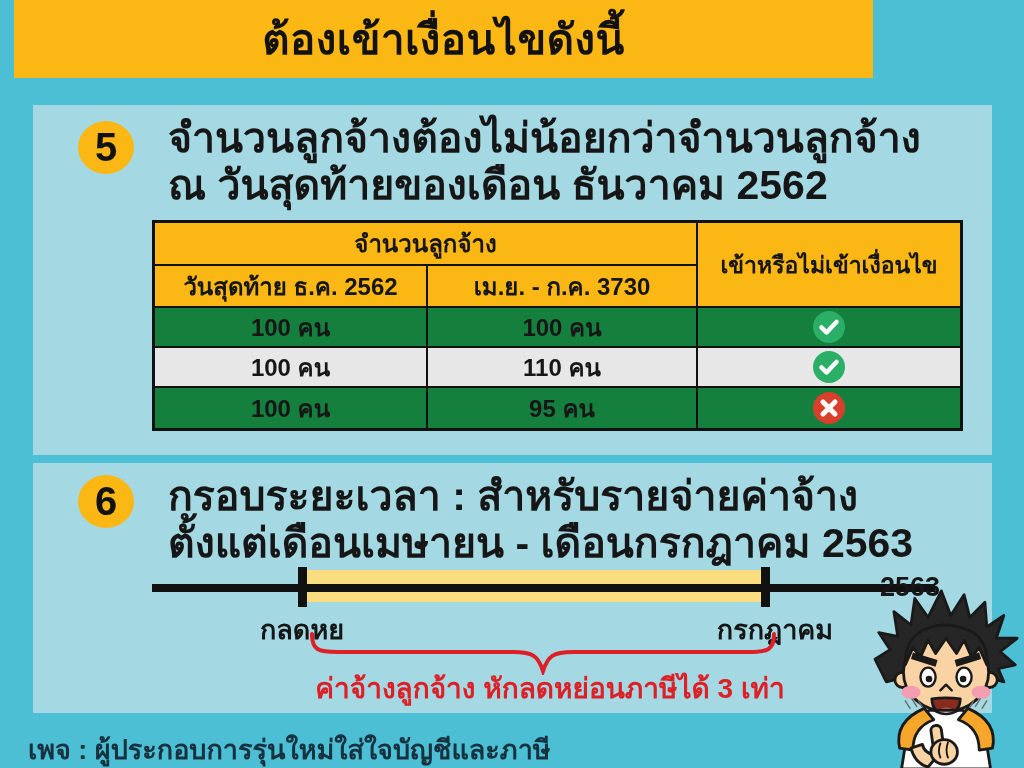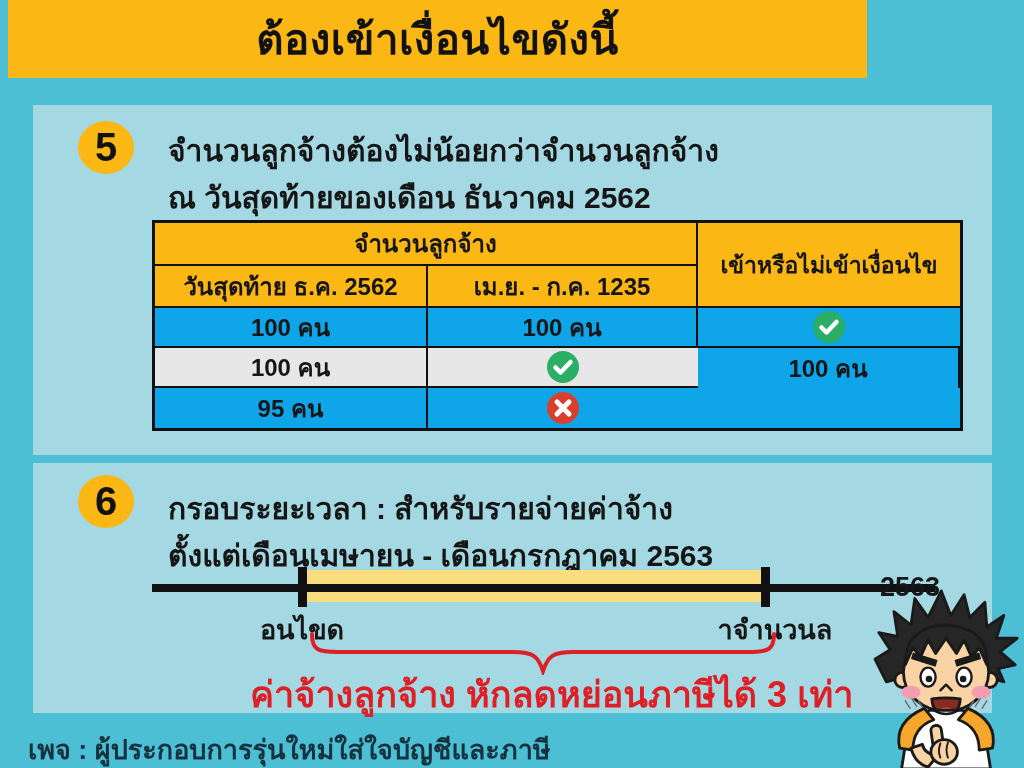--- a/index.html
+++ b/index.html
@@ -8,21 +8,21 @@
     font-family:"Liberation Sans", sans-serif;
     background:#4DBFD5;
     position:relative;
     overflow:hidden;
     color:#161616;
   }
   .stage { position:absolute; inset:0; }
 
   
   .title-bar {
-    position:absolute; left:8px; top:0; width:859px; height:78px;
+    position:absolute; left:14px; top:0; width:859px; height:78px;
     background:#FBB714;
     display:flex; align-items:center; justify-content:center;
   }
   .title-bar h1 { font-size:42px; font-weight:700; color:#121212; letter-spacing:.5px; }
 
   
   .panel {
     position:absolute; left:33px; width:959px;
     background:#A4D9E4;
   }
@@ -32,33 +32,33 @@
   .num-badge {
     position:absolute; left:45px; width:56px; height:53px;
     background:#FBB714; border-radius:50%;
     display:flex; align-items:center; justify-content:center;
     font-size:40px; font-weight:700; color:#121212;
   }
   .panel-5 .num-badge { top:16px; }
   .panel-6 .num-badge { top:12px; }
 
   .heading {
-    position:absolute; left:135px; top:22px;
-    font-size:30px; line-height:47px; font-weight:600; color:#161616;
+    position:absolute; left:135px; top:10px;
+    font-size:41px; line-height:47px; font-weight:600; color:#161616;
     white-space:nowrap;
   }
 
   
   .emp-table {
     position:absolute; left:119px; top:115px; width:811px; height:211px;
     display:grid;
     grid-template-columns:273px 270px 1fr;
     grid-template-rows:43px 42px 1fr 1fr 1fr;
     border:3px solid #111;
-    background:#0ea5e9;
+    background:#15803d;
     text-align:center;
   }
   .cell {
     border-right:2px solid #111; border-bottom:2px solid #111;
     display:flex; align-items:center; justify-content:center;
     font-size:24px; font-weight:600; white-space:nowrap; overflow:hidden;
   }
   .cell.no-r { border-right:none; }
   .cell.no-b { border-bottom:none; }
   .head { background:#FBB714; }
@@ -72,21 +72,21 @@
   .tl-tick { position:absolute; top:104px; width:9px; height:40px; background:#111; }
   .tick-start { left:265px; }
   .tick-end { left:728px; }
   .tl-year { position:absolute; left:817px; top:86px; width:120px; text-align:center; font-size:27px; font-weight:600;margin-top:23px; }
   .tl-label { position:absolute; top:145px; width:160px; text-align:center; font-size:27px; font-weight:600; }
   .label-start { left:189px; }
   .label-end { left:662px; }
   .tl-brace { position:absolute; left:275px; top:167px; }
   .tl-caption {
     position:absolute; left:217px; top:203px; width:600px; text-align:center;
-    font-size:36px; font-weight:700; color:#DE1F26; white-space:nowrap;
+    font-size:28px; font-weight:700; color:#DE1F26; white-space:nowrap;
   }
 
   
   .footer {
     position:absolute; left:28px; top:728px;
     font-size:27px; font-weight:600; color:#16323E; white-space:nowrap;
   }
 
   
   .mascot { position:absolute; left:868px; top:589px; z-index:5; }
@@ -108,34 +108,35 @@
     </div>
     <div class="heading">
       <div>จำนวนลูกจ้างต้องไม่น้อยกว่าจำนวนลูกจ้าง</div>
       <div>ณ วันสุดท้ายของเดือน ธันวาคม 2562</div>
     </div>
 
     <div class="emp-table">
       <div class="cell head group-head">จำนวนลูกจ้าง</div>
       <div class="cell head result-head no-r">เข้าหรือไม่เข้าเงื่อนไข</div>
       <div class="cell head">วันสุดท้าย ธ.ค. 2562</div>
-      <div class="cell head">เม.ย. - ก.ค. 1235</div>
+      <div class="cell head">เม.ย. - ก.ค. 3730</div>
 
       <div class="cell">100 คน</div>
       <div class="cell">100 คน</div>
       <div class="cell no-r icon-cell">
         <span>
           <svg width="34" height="34" viewBox="0 0 34 34">
               <circle cx="17" cy="17" r="16" fill="#2BAE66"></circle>
               <path d="M9.5 17.5 L14.5 22.5 L24.5 12" stroke="#fff" stroke-width="4.5" fill="none" stroke-linecap="round" stroke-linejoin="round"></path>
             </svg>
         </span>
       </div>
 
       <div class="cell row-gray">100 คน</div>
+      <div class="cell row-gray">110 คน</div>
       <div class="cell no-r row-gray icon-cell">
         <span>
           <svg width="34" height="34" viewBox="0 0 34 34">
               <circle cx="17" cy="17" r="16" fill="#2BAE66"></circle>
               <path d="M9.5 17.5 L14.5 22.5 L24.5 12" stroke="#fff" stroke-width="4.5" fill="none" stroke-linecap="round" stroke-linejoin="round"></path>
             </svg>
         </span>
       </div>
 
       <div class="cell no-b">100 คน</div>
@@ -158,22 +159,22 @@
     <div class="heading">
       <div>กรอบระยะเวลา : สำหรับรายจ่ายค่าจ้าง</div>
       <div>ตั้งแต่เดือนเมษายน - เดือนกรกฎาคม 2563</div>
     </div>
 
     <div class="tl-band"></div>
     <div class="tl-line"></div>
     <div class="tl-tick tick-start"></div>
     <div class="tl-tick tick-end"></div>
     <div class="tl-year">2563</div>
-    <div class="tl-label label-start">อนไขด</div>
-    <div class="tl-label label-end">าจำนวนล</div>
+    <div class="tl-label label-start">กลดหย</div>
+    <div class="tl-label label-end">กรกฎาคม</div>
 
     <svg class="tl-brace" width="470" height="45" viewBox="0 0 470 45">
       <path d="M4,4 C4,20 10,22 30,22 L205,22 C225,22 230,26 235,41 C240,26 245,22 265,22 L440,22 C460,22 466,20 466,4" stroke="#DE1F26" stroke-width="4" fill="none" stroke-linecap="round"></path>
     </svg>
     <div class="tl-caption">ค่าจ้างลูกจ้าง หักลดหย่อนภาษีได้ 3 เท่า</div>
   </section>
 
   <div class="footer">เพจ : ผู้ประกอบการรุ่นใหม่ใส่ใจบัญชีและภาษี</div>
 
   <svg class="mascot" width="158" height="180" viewBox="0 0 160 190">

